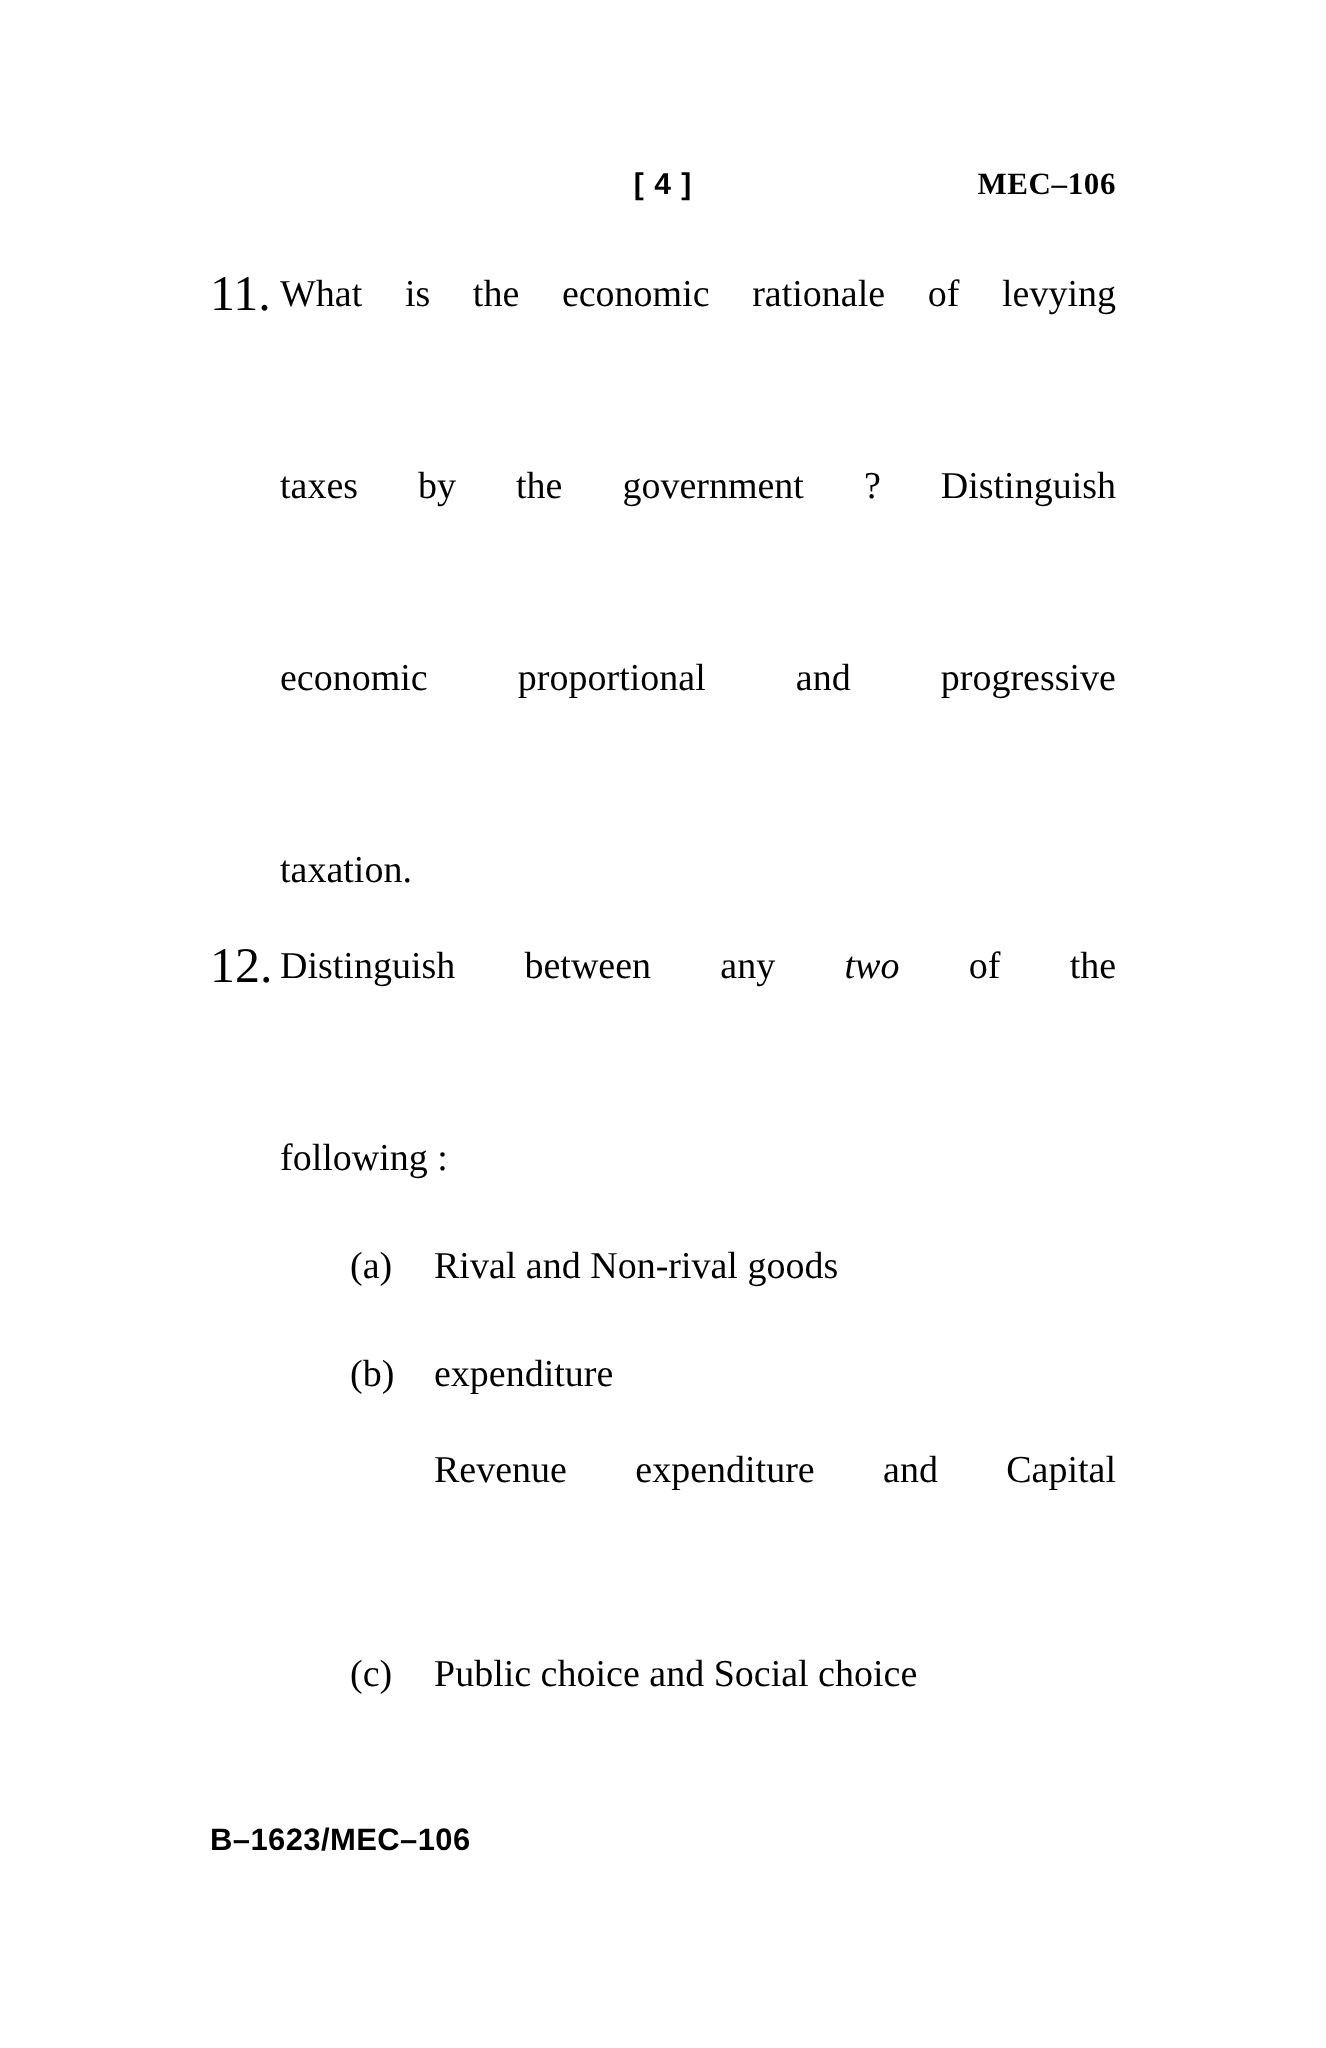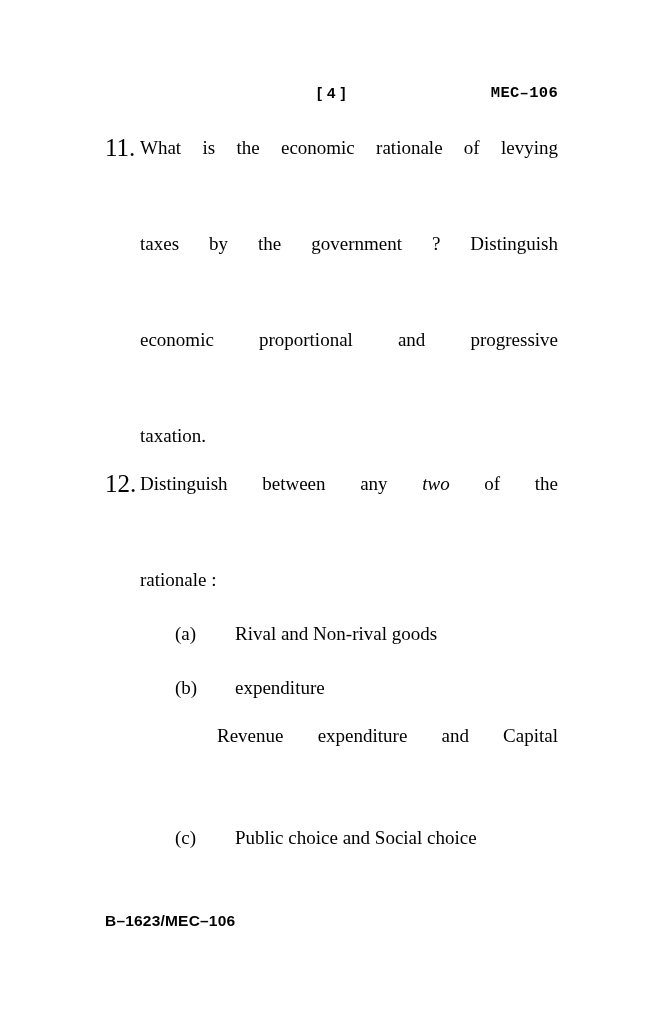--- a/index.html
+++ b/index.html
@@ -42,21 +42,21 @@
     font-weight: bold;
     font-size: 15px;
     letter-spacing: 0.5px;
     color: #000;
   }
   .header-right {
     position: absolute;
     right: 0;
     top: 0;
     text-align: right;
-    font-family: Liberation Mono, monospace;
+    font-family: Liberation Serif, serif;
     font-weight: bold;
     font-size: 15.5px;
     letter-spacing: 0.3px;
     color: #000;
   }
 
   
   .content {
     position: absolute;
     left: 105px;
@@ -116,21 +116,20 @@
     text-align: justify;
     text-justify: inter-word;
   }
   .sub-text.justify-all::after {
     content: "";
     display: inline-block;
     width: 100%;
   }
   .sub-text.natural {
     text-align: left;
-    margin-left: 18px;
   }
 
   em.ital {
     font-style: italic;
   }
 
   
   .page-footer {
     position: absolute;
     left: 105px;
@@ -162,21 +161,21 @@
         <div class="q-text last-full">taxes by the government ? Distinguish</div>
         <div class="q-text last-full">economic proportional and progressive</div>
         <div class="q-text">taxation.</div>
       </div>
     </div>
 
     <div class="question">
       <div class="q-num">12.</div>
       <div class="q-text">
         <div class="q-text last-full"><span>Distinguish between any</span> <em class="ital">two</em> <span>of the</span></div>
-        <div class="q-text">rationale :</div>
+        <div class="q-text">following :</div>
       </div>
 
       <div class="subitems">
 
         <div class="subitem">
           <div class="sub-label">(a)</div>
           <div class="sub-text natural">Rival and Non-rival goods</div>
         </div>
 
         <div class="subitem">

